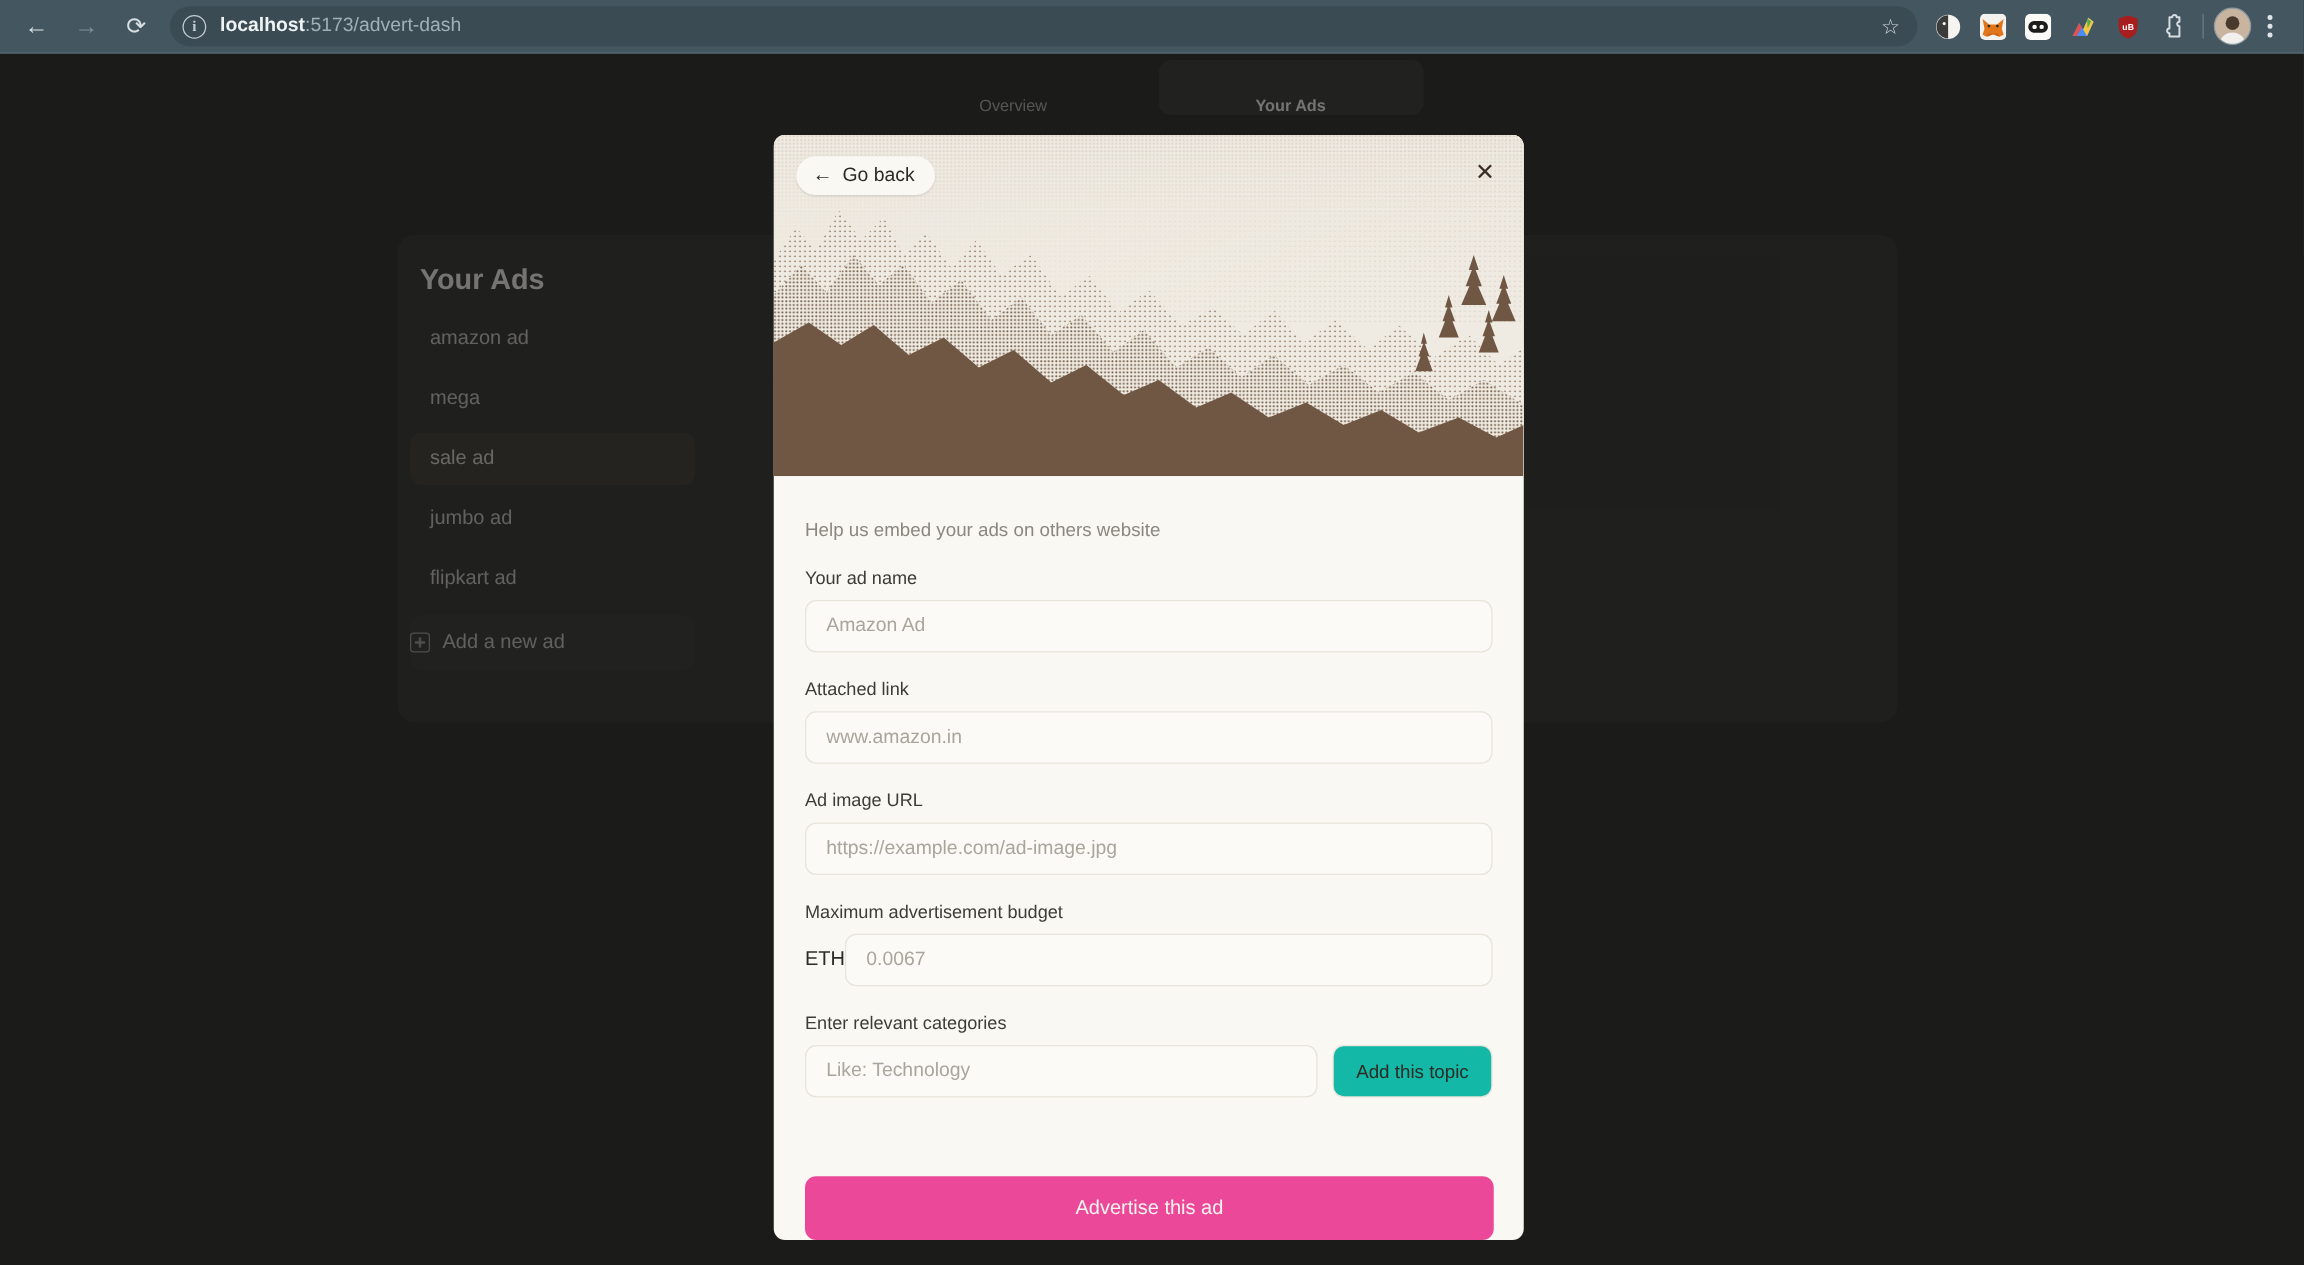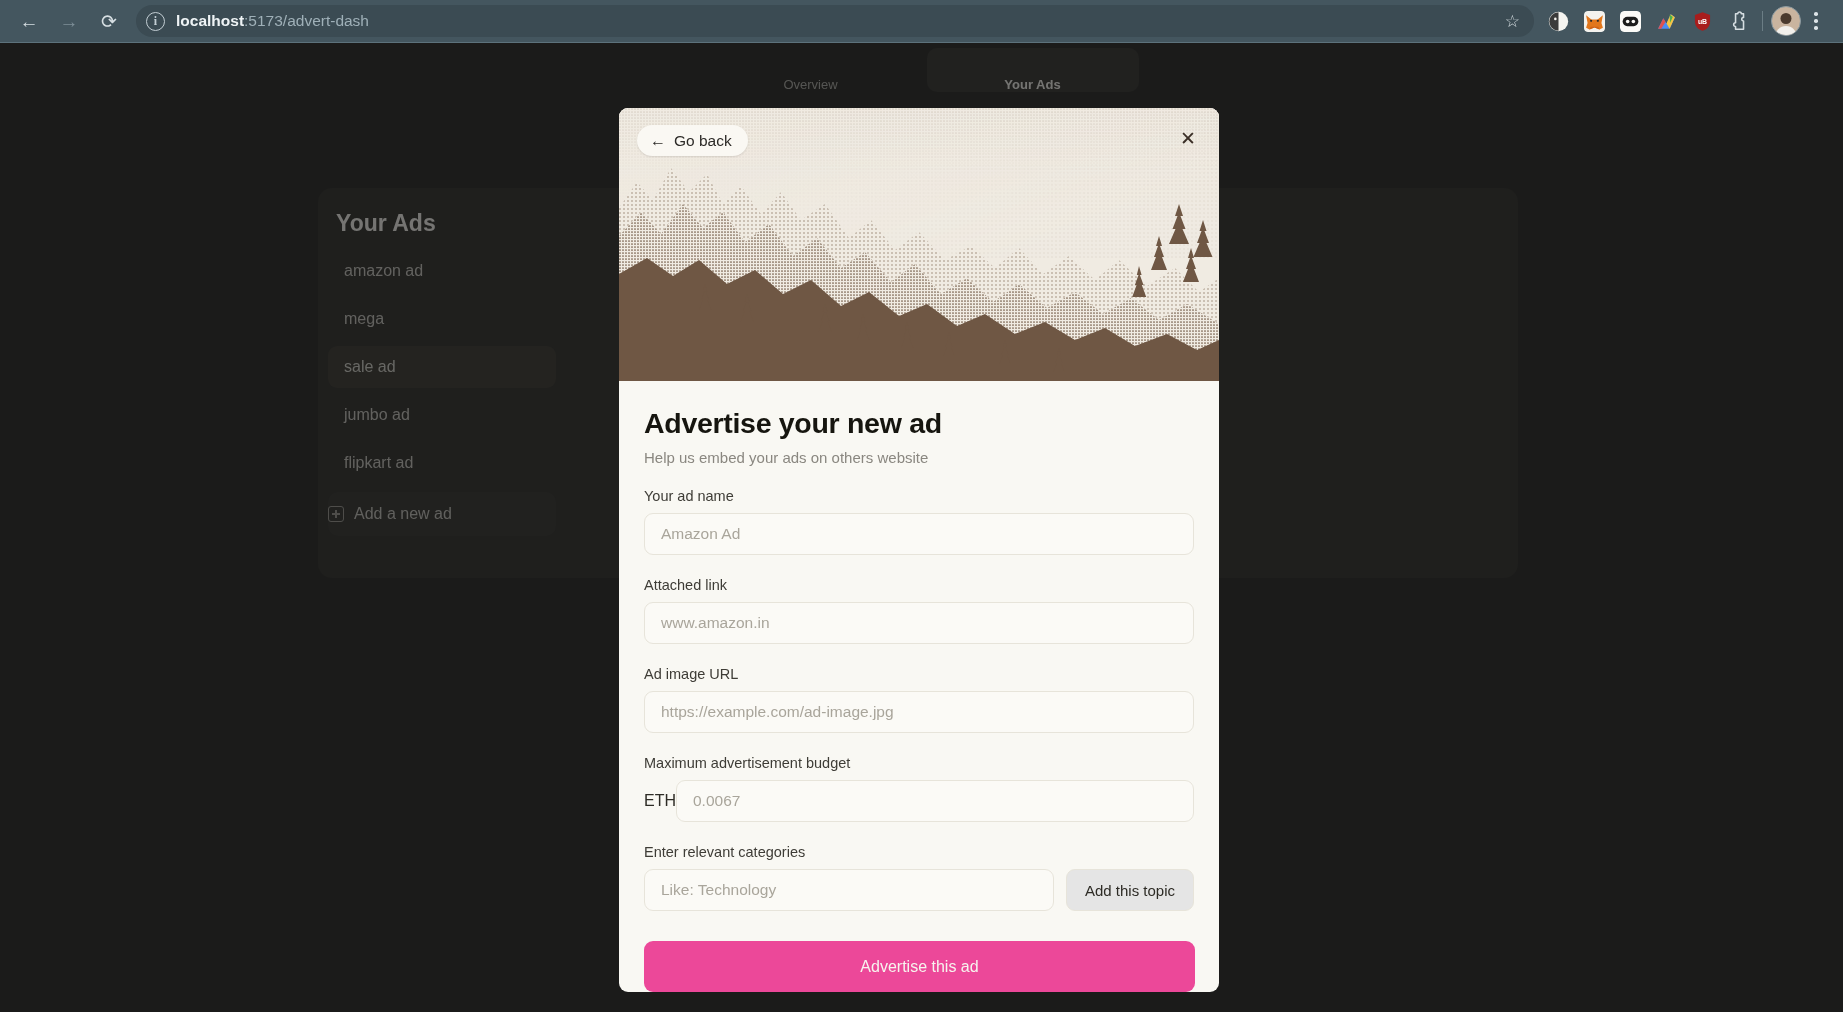--- a/index.html
+++ b/index.html
@@ -231,21 +231,21 @@
   }
   .text-input::placeholder { color: #a9a59b; }
   .eth-row { display: flex; align-items: center; }
   .eth-label {
     font-size: 16px; color: #2d2b25; font-weight: 400; flex: 0 0 auto;
   }
   .topic-row { display: flex; align-items: flex-start; gap: 12px; }
   .topic-row .text-input { flex: 1; }
   #add-topic-btn {
     flex: 0 0 auto; height: 42px; padding: 0 18px;
-    background: #e5e5e5; border: 1px solid #e7e4da;
+    background: #14b8a6; border: 1px solid #e7e4da;
     border-radius: 9px; font-size: 15px; color: #2d2b25;
     cursor: pointer; font-family: "Liberation Sans", sans-serif;
     white-space: nowrap;
   }
   #submit-btn {
     width: 551px; margin: 28px 25px 0 25px;
     height: 51px; border: none; border-radius: 9px;
     background: #ec4899; color: #f7f4ee;
     font-size: 16px; cursor: pointer;
     font-family: "Liberation Sans", sans-serif;
@@ -449,21 +449,20 @@
 
       <div id="go-back">
         <span class="arrow-left">←</span>
         <span>Go back</span>
       </div>
 
       <div id="close-x">✕</div>
     </div>
 
     <div id="modal-body">
-      <div id="modal-title">Advertise your new ad</div>
       <div id="modal-sub">Help us embed your ads on others website</div>
 
       <div class="field">
         <label class="field-label">Your ad name</label>
         <input class="text-input" type="text" placeholder="Amazon Ad" style="">
       </div>
 
       <div class="field">
         <label class="field-label">Attached link</label>
         <input class="text-input" type="text" placeholder="www.amazon.in" style="">

